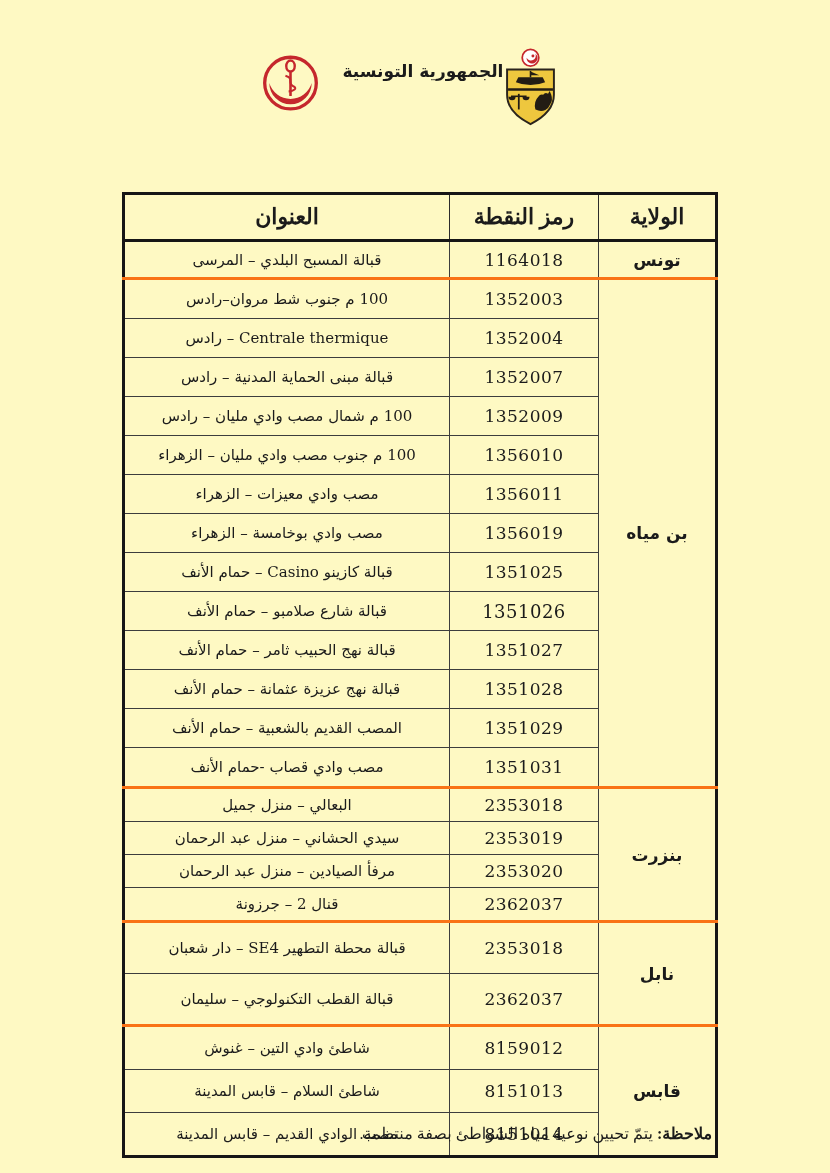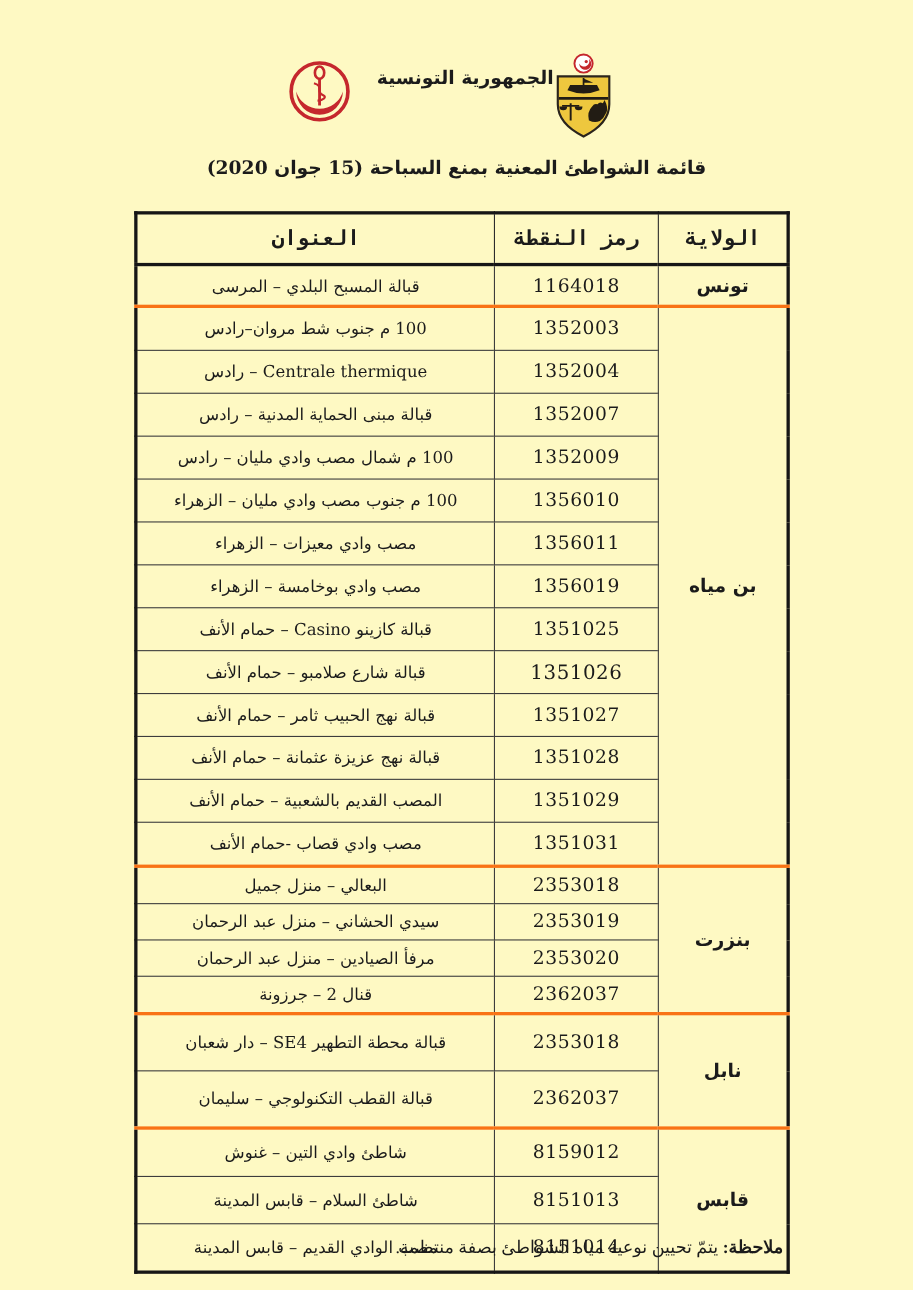--- a/index.html
+++ b/index.html
@@ -31,22 +31,22 @@
     border-collapse:collapse;
     border:3px solid #161616;
     table-layout:fixed;
     font-size:15px;
   }
   table.beaches col.c-gov{width:118px;}
   table.beaches col.c-code{width:149px;}
   table.beaches col.c-addr{width:326px;}
   table.beaches th{
     border:1px solid #2c2c2c;border-bottom:3px solid #161616;
-    height:42px;font-size:19px;font-weight:bold;
-    font-family:Liberation Mono, monospace;
+    height:42px;font-size:22px;font-weight:bold;
+    font-family:Liberation Serif, serif;
   }
   table.beaches td{
     border:1px solid #3d3d3d;
     text-align:center;vertical-align:middle;
     padding:2px 6px;
   }
   tr.section-start td{border-top:3px solid #f97316;}
   td.gov{font-weight:bold;font-size:17px;}
   td.code{
     font-family:"DejaVu Serif","DejaVu Sans",serif;
@@ -93,21 +93,20 @@
     <line x1="28" y1="23.5" x2="28" y2="30" stroke="#221c14" stroke-width="1.6"></line>
     <path d="M28 24 L37 28 L28 28 Z" fill="#221c14"></path>
     <line x1="5" y1="42.5" x2="51" y2="42.5" stroke="#221c14" stroke-width="2.4"></line>
     <line x1="16" y1="47" x2="16" y2="63" stroke="#221c14" stroke-width="1.8"></line>
     <line x1="8" y1="49.5" x2="24" y2="49.5" stroke="#221c14" stroke-width="1.6"></line>
     <path d="M5.5 50 a 3.6 3.6 0 0 0 7.2 0 Z" fill="#221c14"></path>
     <path d="M19.8 50 a 3.6 3.6 0 0 0 7.2 0 Z" fill="#221c14"></path>
     <path d="M33 63 q -2 -8 3 -13 q 2 -3 5 -2 q 2 -3 5 -1 l 1.6 -3 l 1.6 3.6 q 2 6 -1 10 q -1.5 4 -5 6 q -5 2 -10 -0.6 Z" fill="#221c14"></path>
   </svg>
 
-  <div class="doc-title" dir="rtl">قائمة الشواطئ المعنية بمنع السباحة (15 جوان 2020)</div>
 
   <table class="beaches" dir="rtl">
     <colgroup>
         <col class="c-gov">
         <col class="c-code">
         <col class="c-addr">
       </colgroup>
     <thead>
       <tr>
         <th>الولاية</th>

